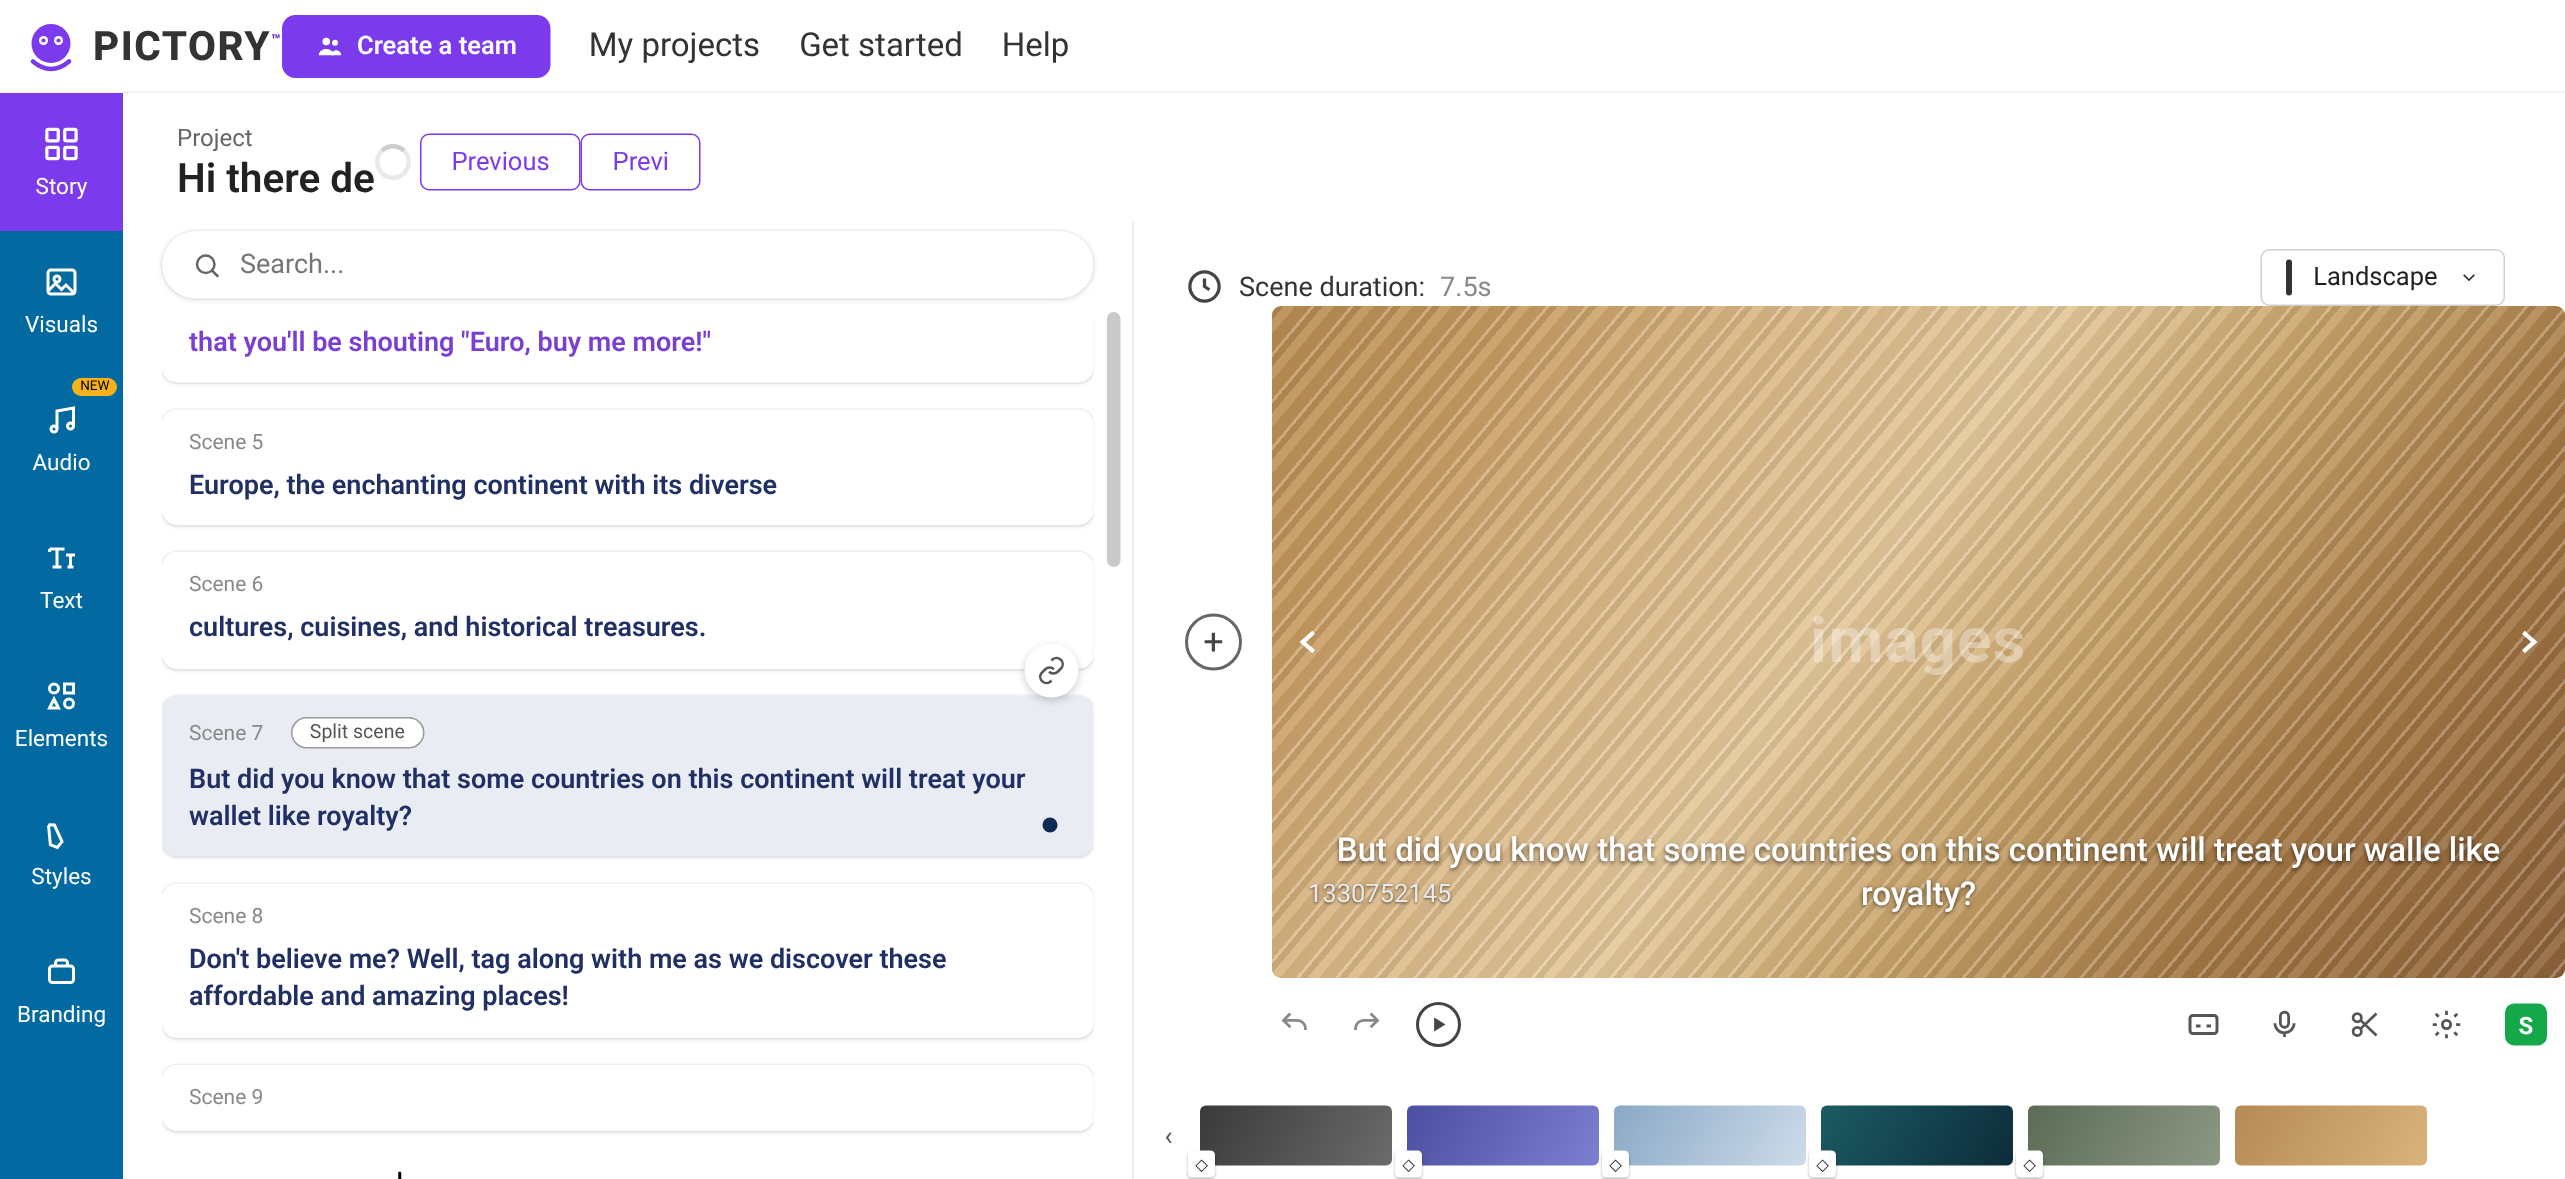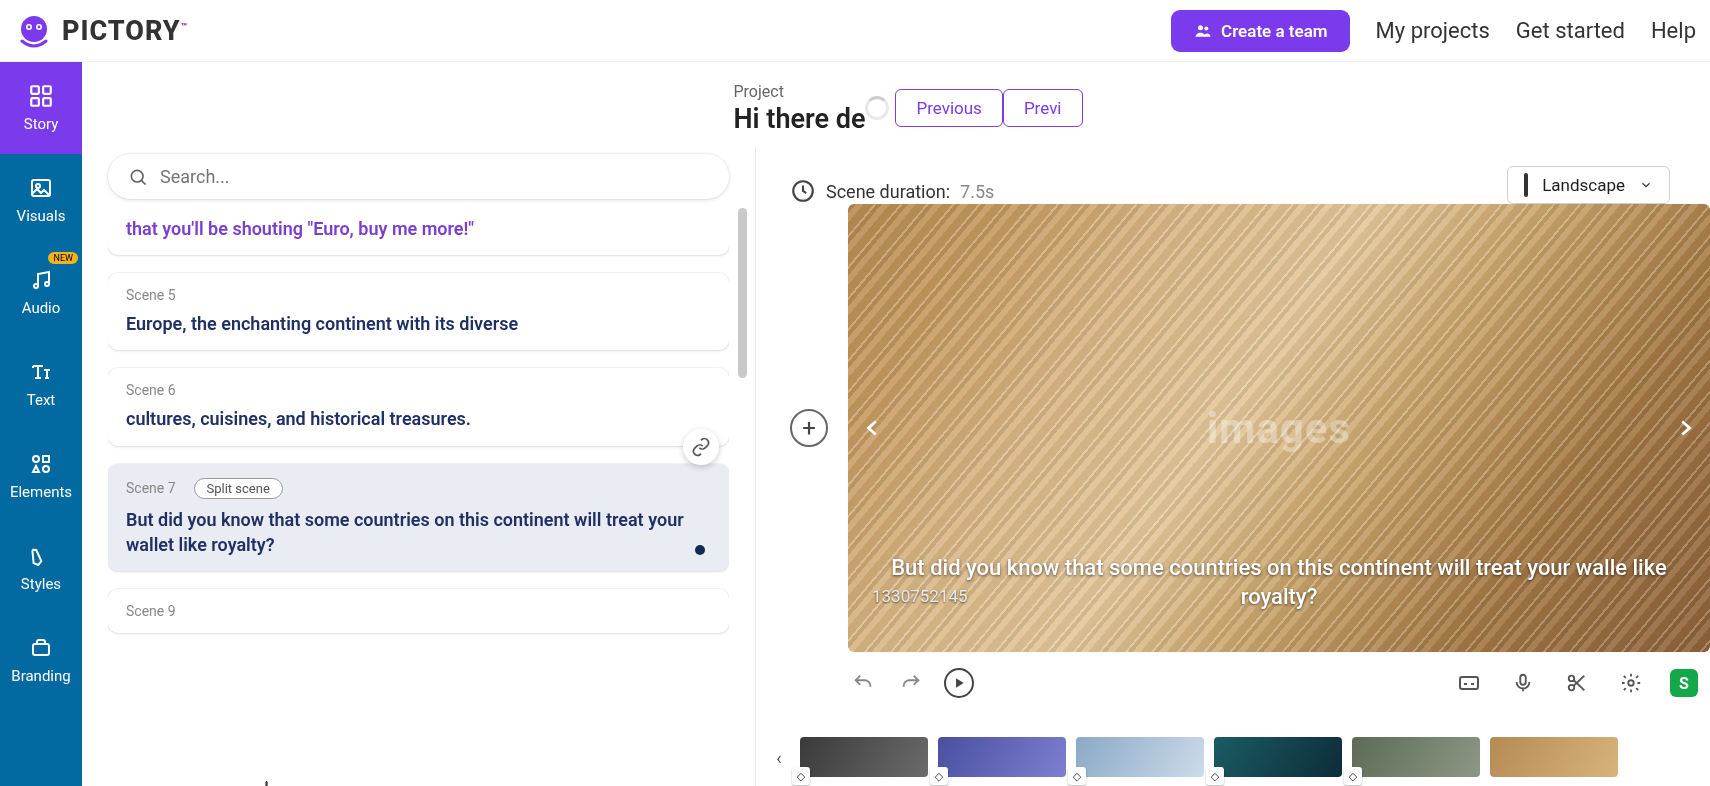--- a/index.html
+++ b/index.html
@@ -1,34 +1,34 @@
 <!DOCTYPE html>
 <html><head>
 <meta charset="utf-8">
 <style>
   *{box-sizing:border-box;margin:0;padding:0;font-family:-apple-system,BlinkMacSystemFont,"Segoe UI",Roboto,Helvetica,Arial,sans-serif}
   html,body{width:1710px;height:786px;overflow:hidden;background:#fff;color:#1f1f1f}
   
-  .header{height:62px;display:flex;align-items:center;justify-content:space-between;padding:0 14px;border-bottom:1px solid #f1f1f1;background:#fff}
+  .header{height:62px;display:flex;align-items:center;padding:0 14px;border-bottom:1px solid #f1f1f1;background:#fff}
   .logo{display:flex;align-items:center;gap:8px}
   .logo-mark{width:40px;height:40px;display:flex;align-items:center;justify-content:center}
   .logo-text{font-size:27px;font-weight:800;letter-spacing:1px;color:#333}
   .logo-tm{font-size:10px;vertical-align:super;color:#6d28d9}
   .header-right{display:flex;align-items:center;gap:26px}
   .btn-primary{background:#7c3aed;color:#fff;border:none;border-radius:9px;padding:11px 22px;font-size:17px;font-weight:600;display:flex;align-items:center;gap:8px;cursor:pointer}
   .nav-link{font-size:22px;color:#333;cursor:pointer}
   
   .sidebar{position:absolute;left:0;top:62px;bottom:0;width:82px;background:#0369a1;display:flex;flex-direction:column;align-items:stretch;color:#fff;z-index:5}
   .side-item{display:flex;flex-direction:column;align-items:center;justify-content:center;gap:6px;height:92px;cursor:pointer;position:relative}
   .side-item.active{background:#7c3aed}
   .side-label{font-size:15px}
   .side-icon{width:26px;height:26px;display:flex;align-items:center;justify-content:center}
   .new-badge{position:absolute;top:6px;right:4px;background:#f6b21b;color:#000;font-size:9px;font-weight:400;padding:1px 5px;border-radius:6px}
   
-  .project-bar{position:absolute;left:82px;right:0;top:62px;height:86px;display:flex;align-items:center;justify-content:center;padding:6px 48px 0 72px}
+  .project-bar{position:absolute;left:82px;right:0;top:62px;height:86px;display:flex;align-items:center;justify-content:flex-start;padding:6px 48px 0 36px}
   .project-label{font-size:16px;color:#666}
   .project-title{font-size:27px;font-weight:600;color:#222;margin-top:2px}
   .project-actions{display:flex;align-items:center;gap:0}
   .btn-outline{background:#fff;border:1px solid #7c3aed;color:#7c3aed;border-radius:6px;padding:8px 20px;font-size:17px;cursor:pointer}
   .spinner{width:24px;height:24px;border:3px solid #e9e9e9;border-top-color:#ccc;border-radius:50%;margin-right:6px}
   
   .main{position:absolute;left:82px;right:0;top:148px;bottom:0;display:flex}
   .left-pane{width:674px;border-right:1px solid #e9e9e9;position:relative;padding:0 20px}
   .right-pane{flex:1;position:relative;padding:0 0 0 34px}
   
@@ -243,20 +243,24 @@
         <div class="scene-text">But did you know that some countries on this continent will treat your wallet like royalty?</div>
         <div class="bullet"></div>
 
         <div class="cursor">
           <svg viewBox="0 0 16 22">
               <path d="M6 1v9l-2-2c-1-1-3 0-2 2l4 8c1 2 2 3 5 3 4 0 5-3 5-6v-6c0-2-3-2-3 0v-1c0-2-3-2-3 0v-1c0-2-3-2-3 0V1c0-1-1-1-1 0z" fill="#fff" stroke="#000" stroke-width="1"></path>
             </svg>
         </div>
       </div>
       <div class="card">
+        <div class="scene-num">Scene 8</div>
+        <div class="scene-text">Don't believe me? Well, tag along with me as we discover these affordable and amazing places!</div>
+      </div>
+      <div class="card">
         <div class="scene-num">Scene 9</div>
       </div>
     </div>
 
     <div class="link-fab">
       <svg width="20" height="20" viewBox="0 0 24 24" fill="none" stroke="#555" stroke-width="2">
           <path d="M10 13a5 5 0 007 0l3-3a5 5 0 00-7-7l-1 1"></path>
           <path d="M14 11a5 5 0 00-7 0l-3 3a5 5 0 007 7l1-1"></path>
         </svg>
     </div>

